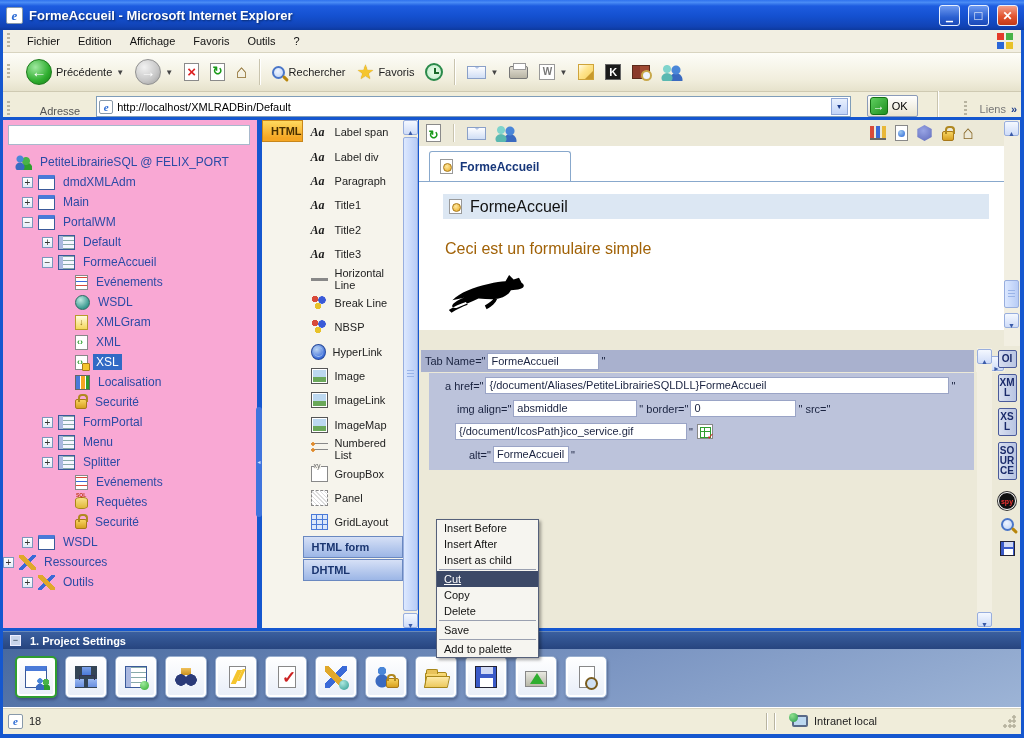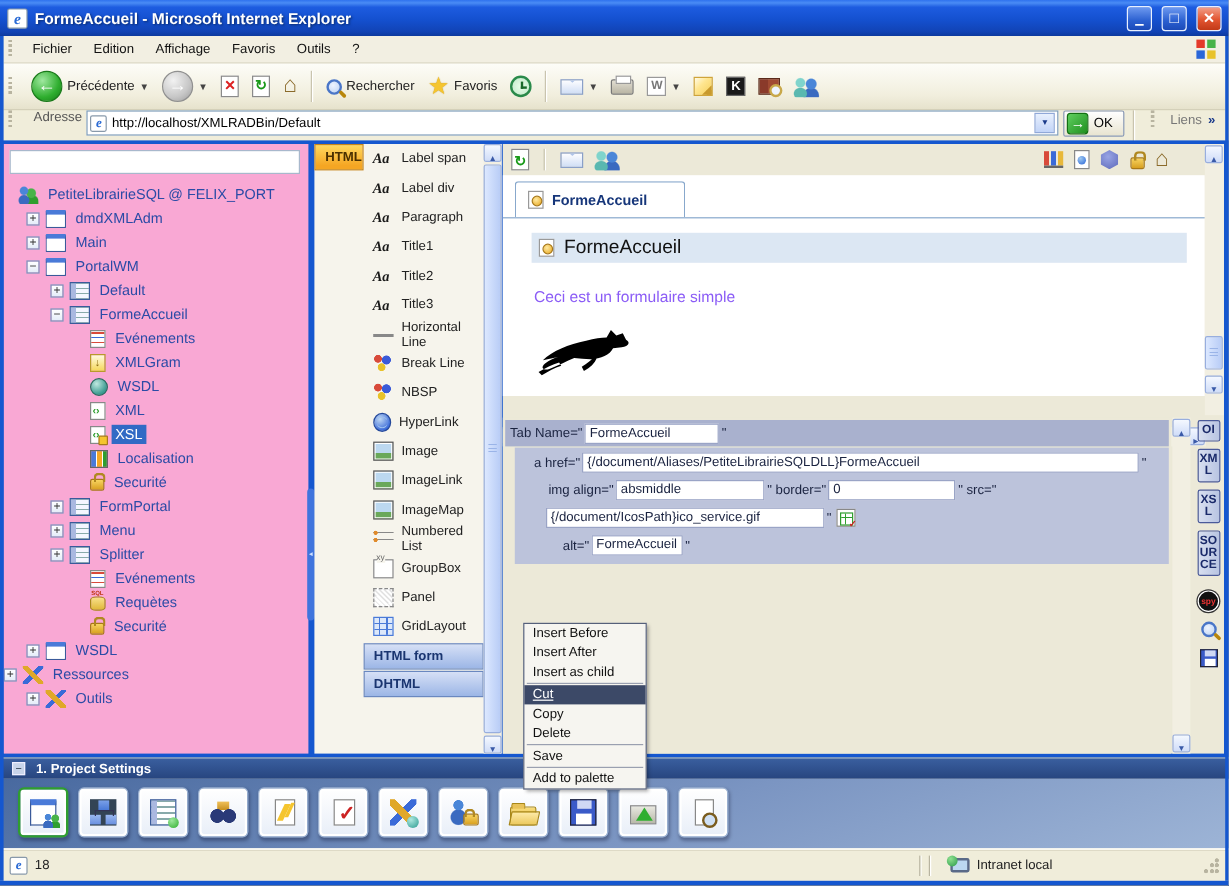--- a/index.html
+++ b/index.html
@@ -55,21 +55,21 @@
 .kbox{width:16px;height:16px;background:#1a1a1a;color:#fff;font-weight:bold;font-size:11px;line-height:15px;text-align:center;border:1px solid #666}
 .kbox::before{content:"K"}
 .book{width:18px;height:14px;background:linear-gradient(90deg,#8a3a2a 45%,#a04a32 45%);border:1px solid #5a2a1a;position:relative}
 .book::after{content:"";position:absolute;right:-3px;bottom:-3px;width:7px;height:7px;border:2px solid #c8a84a;border-radius:50%;background:#eef4ff}
 .msn{width:22px;height:17px;background:
  radial-gradient(circle at 6px 5px,#7fd4cc 0 3.5px,transparent 4.5px),
  radial-gradient(ellipse at 6px 14px,#5ab8b0 0 5px,transparent 6px),
  radial-gradient(circle at 15px 6px,#4a86d8 0 4px,transparent 5px),
  radial-gradient(ellipse at 15px 16px,#3a6ac0 0 6px,transparent 7px)}
 
-.addrbar{position:absolute;left:3px;top:92px;width:1018px;height:25px;background:#f0edda;display:flex;align-items:flex-start;gap:4px;padding:0 4px}
+.addrbar{position:absolute;left:3px;top:92px;width:1018px;height:25px;background:#f0edda;display:flex;align-items:flex-end;gap:16px;padding:0 4px}
 .addr-label{font-size:11px;color:#555;padding-left:6px}
 .addr-input{width:810px;height:21px;background:#fff;border:1px solid #7f9db9;display:flex;align-items:center;gap:4px;padding:0 2px;font-size:11px;color:#000}
 .addr-drop{margin-left:auto;width:17px;height:17px;background:linear-gradient(180deg,#e8f0fd,#c2d4f8);border:1px solid #90a8d8;color:#1a3a8a;text-align:center}
 .addr-drop::before{content:"▼";font-size:7px;line-height:16px}
 .ok-btn{display:flex;align-items:center;gap:4px;padding:1px 9px 1px 2px;background:linear-gradient(180deg,#fff,#e8e4d0);border:1px solid #8a9ab8;border-radius:2px;font-size:11px;color:#000}
 .ok-arrow{width:18px;height:18px;border-radius:3px;background:linear-gradient(135deg,#5fcf5f,#1f8f1f);border:1px solid #147014;color:#fff;text-align:center}
 .ok-arrow::before{content:"→";font-weight:bold;font-size:12px;line-height:16px}
 .links{font-size:11px;color:#777;display:flex;gap:5px;align-items:center;margin-left:6px}
 .chev{color:#1a3a8a;font-weight:bold;font-size:11px}
 
@@ -141,21 +141,21 @@
 .imgdoc::after{content:"";position:absolute;left:2px;top:4px;width:7px;height:7px;border-radius:50%;background:radial-gradient(circle at 35% 30%,#9ec8f0,#2a66d8)}
 .hexa{width:16px;height:16px;background:radial-gradient(circle at 40% 35%,#98a4e4,#5a66b8);clip-path:polygon(50% 0,95% 25%,95% 75%,50% 100%,5% 75%,5% 25%)}
 .lockg{width:12px;height:10px;background:linear-gradient(#f8d460,#d8a020);border:1px solid #a87818;border-radius:2px;position:relative;margin-top:5px}
 .lockg::before{content:"";position:absolute;left:2px;top:-6px;width:6px;height:6px;border:2px solid #b08820;border-bottom:none;border-radius:4px 4px 0 0}
 .preview{position:absolute;left:0;top:26px;width:585px;height:184px;background:#fff}
 .tab{position:absolute;left:10px;top:5px;width:142px;height:30px;background:#fff;border:1px solid #88a8cc;border-bottom:none;border-radius:3px 3px 0 0;display:flex;align-items:center;gap:7px;padding-left:10px;font-weight:bold;font-size:12px;color:#16367a}
 .tabline{position:absolute;left:0;top:35px;width:100%;border-top:1px solid #88a8cc}
 .docico{width:13px;height:15px;background:#fff;border:1px solid #999;position:relative;flex:none}
 .docico::after{content:"";position:absolute;left:2px;top:3px;width:7px;height:7px;border-radius:50%;background:radial-gradient(circle at 40% 35%,#ffe9a0,#e8a820);border:1px solid #a8791a}
 .pv-h{position:absolute;left:24px;top:48px;width:546px;height:25px;background:#dce7f3;display:flex;align-items:center;gap:8px;padding-left:6px;font-size:16px;color:#111}
-.pv-text{position:absolute;left:26px;top:94px;font-size:13px;color:#8b5cf6}
+.pv-text{position:absolute;left:26px;top:94px;font-size:16px;color:#a16207}
 .cat{position:absolute;left:28px;top:126px}
 .hsb{position:absolute;left:0;top:210px;width:586px;height:16px;background:#f2efe2}
 .hsb .sba{top:0}
 .hthumb{position:absolute;top:0;left:17px;width:531px;height:15px;background:linear-gradient(180deg,#dce8ff,#b8ccf6);border:1px solid #98aede;border-radius:2px}
 .hthumb::after{content:"";position:absolute;top:3px;bottom:3px;left:50%;margin-left:-5px;width:10px;background:repeating-linear-gradient(90deg,#9ab4e8 0 1px,transparent 1px 3px)}
 .ed-vsb{position:absolute;left:585px;top:0;width:16px;height:226px;background:#f2efe2}
 
 .src{position:absolute;left:0;top:228px;width:557px;height:280px;background:#ece9d8;font-size:11px;color:#1a2340}
 .src-r1{margin:2px 2px 0;background:#a9b1ce;height:22px;display:flex;align-items:center;padding-left:4px;white-space:nowrap}
 .src-n{margin:1px 2px 0 10px;background:#bcc3db;padding:1px 0 4px}
@@ -356,26 +356,26 @@
         <div class="trow" style="padding-left:39px">
             <span class="texp minus"></span>
             <span class="ti ti-form"></span>
             <span class="tlab">FormeAccueil</span>
           </div>
         <div class="trow" style="padding-left:72px">
             <span class="ti ti-events"></span>
             <span class="tlab">Evénements</span>
           </div>
         <div class="trow" style="padding-left:72px">
+            <span class="ti ti-wsdl"></span>
+            <span class="tlab">WSDL</span>
+          </div>
+        <div class="trow" style="padding-left:72px">
             <span class="ti ti-xmlgram"></span>
             <span class="tlab">XMLGram</span>
-          </div>
-        <div class="trow" style="padding-left:72px">
-            <span class="ti ti-wsdl"></span>
-            <span class="tlab">WSDL</span>
           </div>
         <div class="trow" style="padding-left:72px">
             <span class="ti ti-xml"></span>
             <span class="tlab">XML</span>
           </div>
         <div class="trow" style="padding-left:72px">
             <span class="ti ti-xsl"></span>
             <span class="tlab sel">XSL</span>
           </div>
         <div class="trow" style="padding-left:72px">

